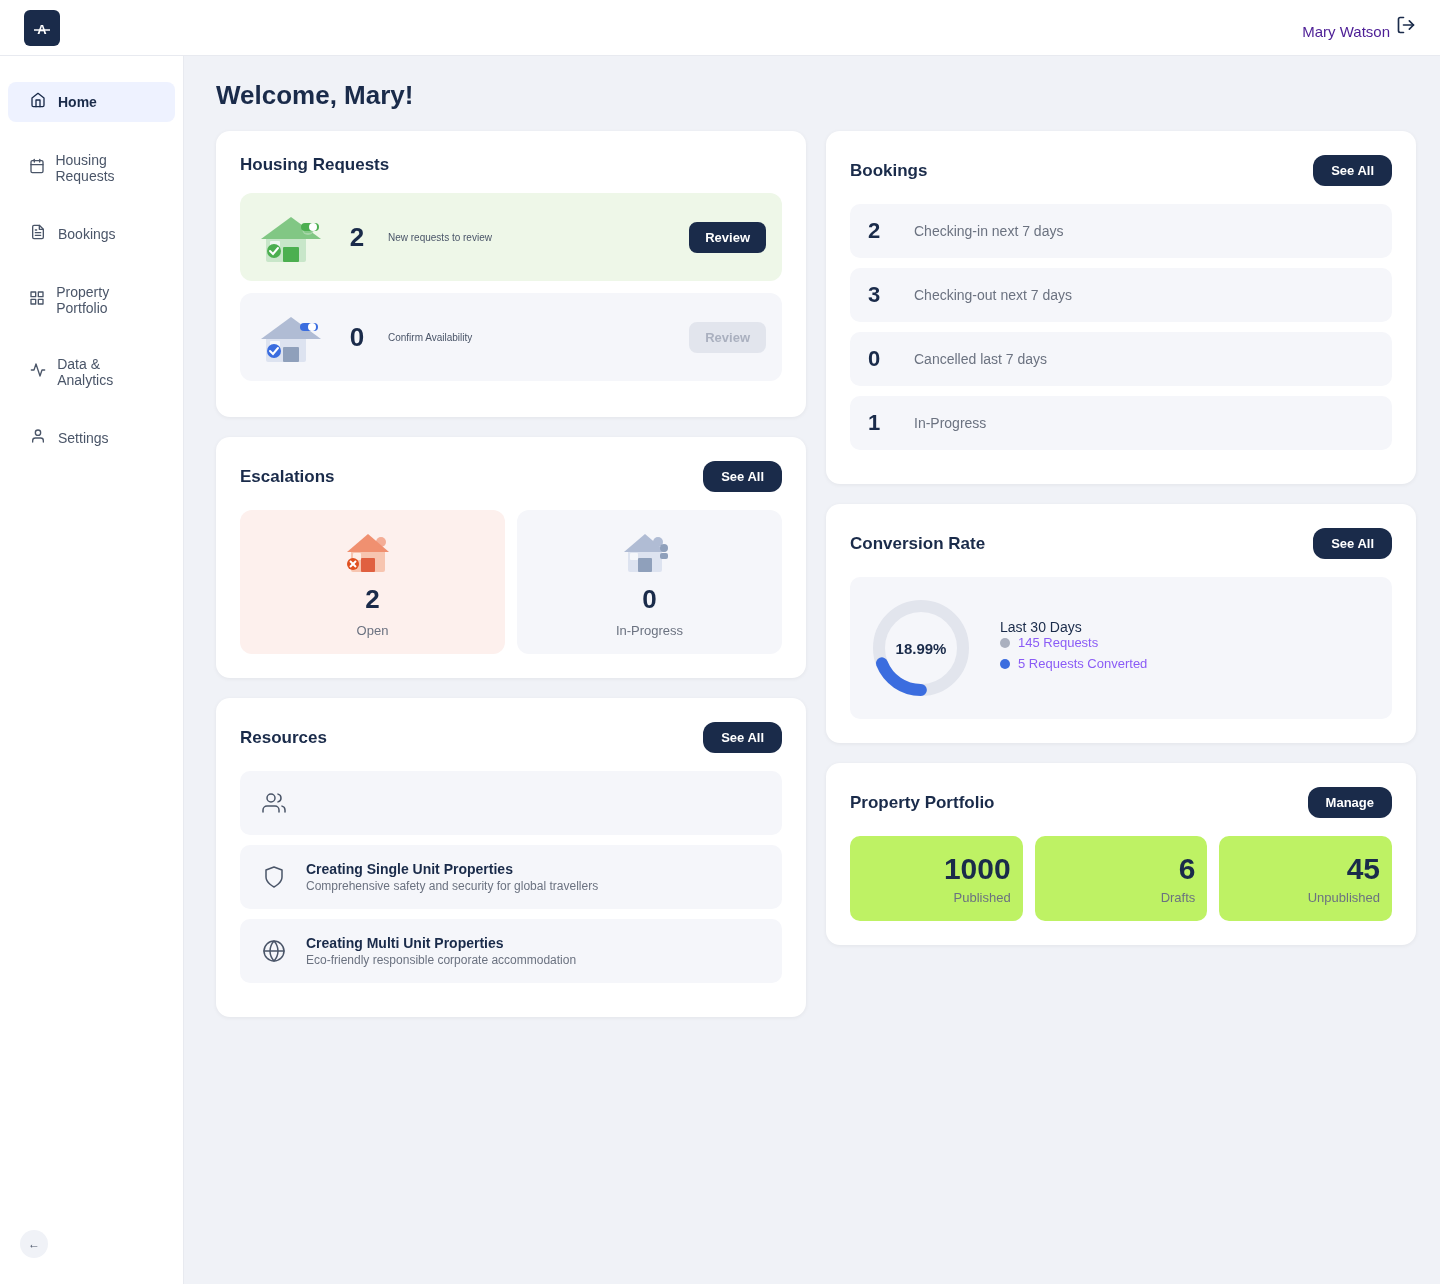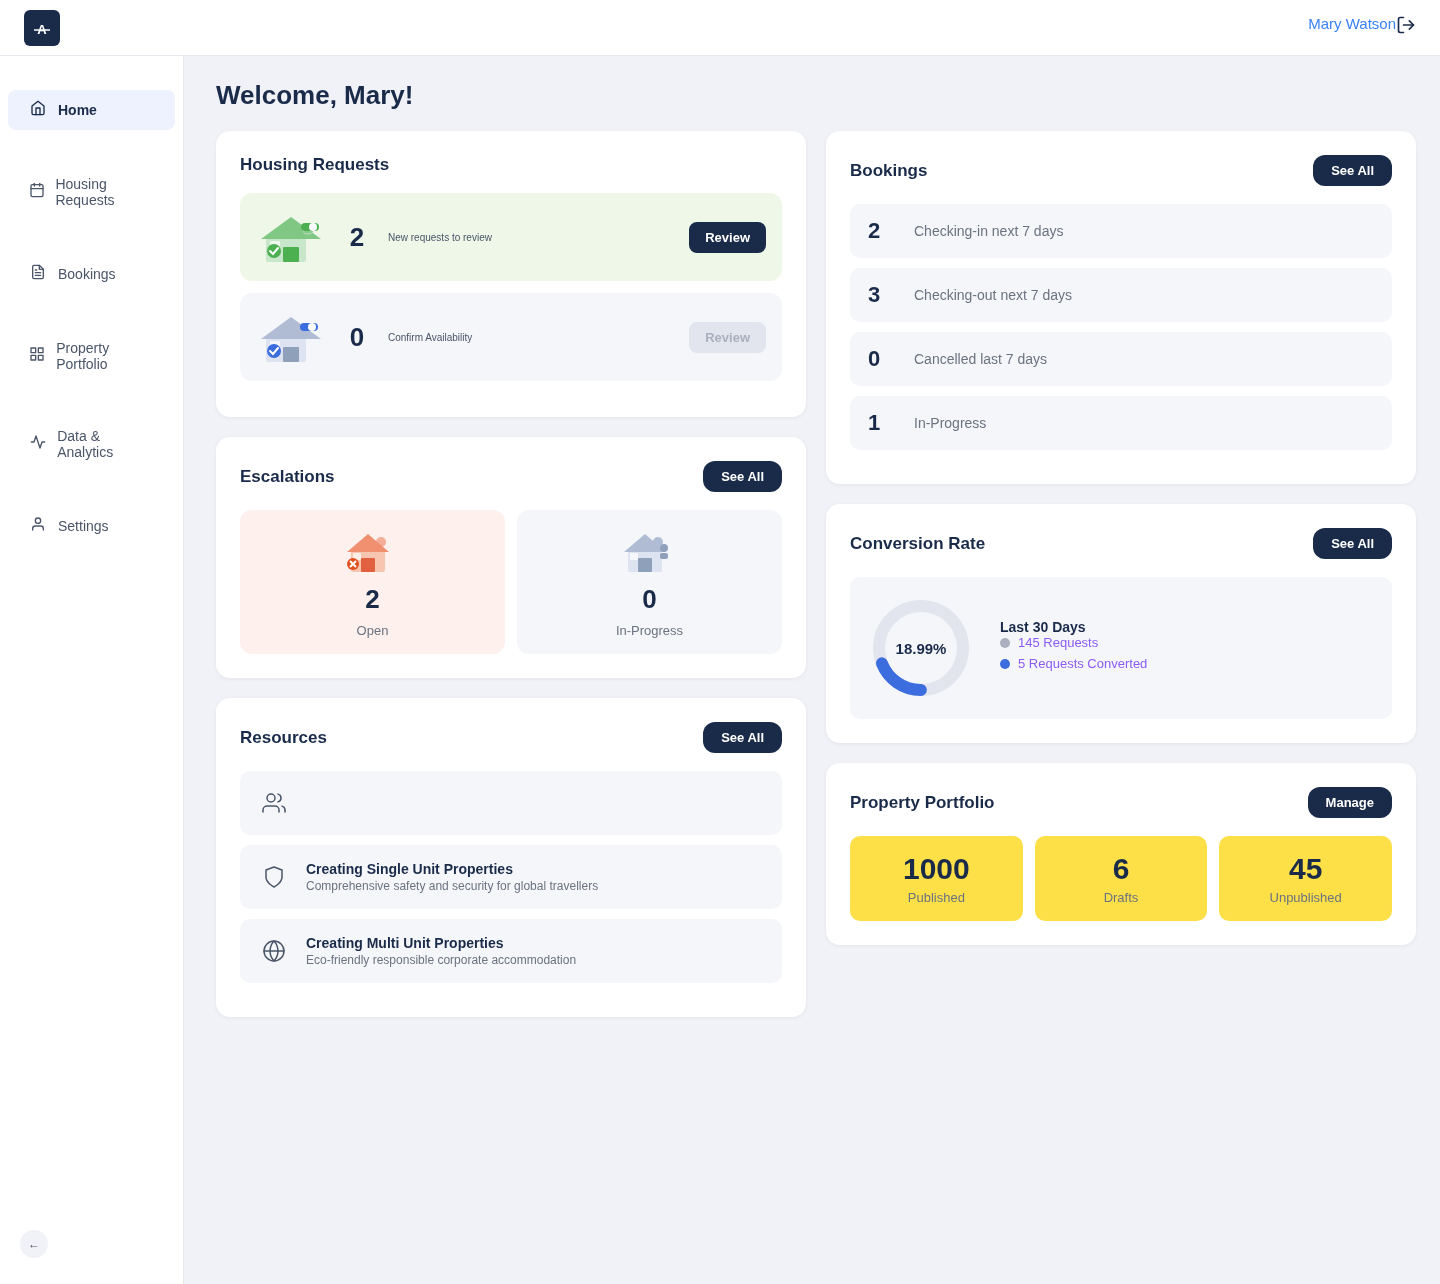--- a/index.html
+++ b/index.html
@@ -22,25 +22,25 @@
       display: flex;
       align-items: center;
       gap: 8px;
     }
     .logo-icon {
       width: 36px;
       height: 36px;
     }
     .user-area {
       display: flex;
-      align-items: flex-start;
-      gap: 0;
+      align-items: flex-end;
+      gap: 6px;
       font-size: 15px;
       font-weight: 500;
-      color: #3b82f6;
+      color: #4c1d95;
     }
     .logout-icon { color: #1a2b4a; font-size: 18px; }
 
     
     .app-layout {
       display: flex;
       margin-top: 56px;
       height: calc(100vh - 56px);
     }
 
@@ -59,21 +59,21 @@
     }
     .sidebar-item {
       display: flex;
       align-items: center;
       gap: 10px;
       padding: 10px 20px;
       font-size: 14px;
       color: #4a5568;
       cursor: pointer;
       border-radius: 8px;
-      margin: 18px 8px;
+      margin: 10px 8px;
     }
     .sidebar-item.active { background: #eef2ff; color: #1a2b4a; font-weight: 600; }
     .sidebar-icon { font-size: 16px; width: 20px; text-align: center; }
     .sidebar-collapse {
       margin-top: auto;
       padding: 10px 20px;
       cursor: pointer;
       display: flex;
       align-items: center;
     }
@@ -261,21 +261,21 @@
       position: absolute;
       top: 50%; left: 50%;
       transform: translate(-50%, -50%);
       font-size: 15px;
       font-weight: 700;
       color: #1a2b4a;
     }
     .conversion-stats { flex: 1; }
     .conversion-period {
       font-size: 14px;
-      font-weight: 700;
+      font-weight: 400;
       color: #1a2b4a;
     }
     .conversion-stat-row {
       display: flex;
       align-items: center;
       gap: 8px;
       font-size: 13px;
       color: #8b5cf6;
       margin-bottom: 6px;
     }
@@ -284,24 +284,24 @@
     .dot-blue { background: #3b6ddf; }
 
     
     .portfolio-grid {
       display: grid;
       grid-template-columns: 1fr 1fr 1fr;
       gap: 12px;
       margin-top: 4px;
     }
     .portfolio-stat {
-      background: #fde047;
+      background: #bef264;
       border-radius: 10px;
       padding: 16px 12px;
-      text-align: center;
+      text-align: right;
     }
     .portfolio-number {
       font-size: 30px;
       font-weight: 700;
       color: #1a2b4a;
     }
     .portfolio-label {
       font-size: 13px;
       color: #6b7280;
       margin-top: 4px;

